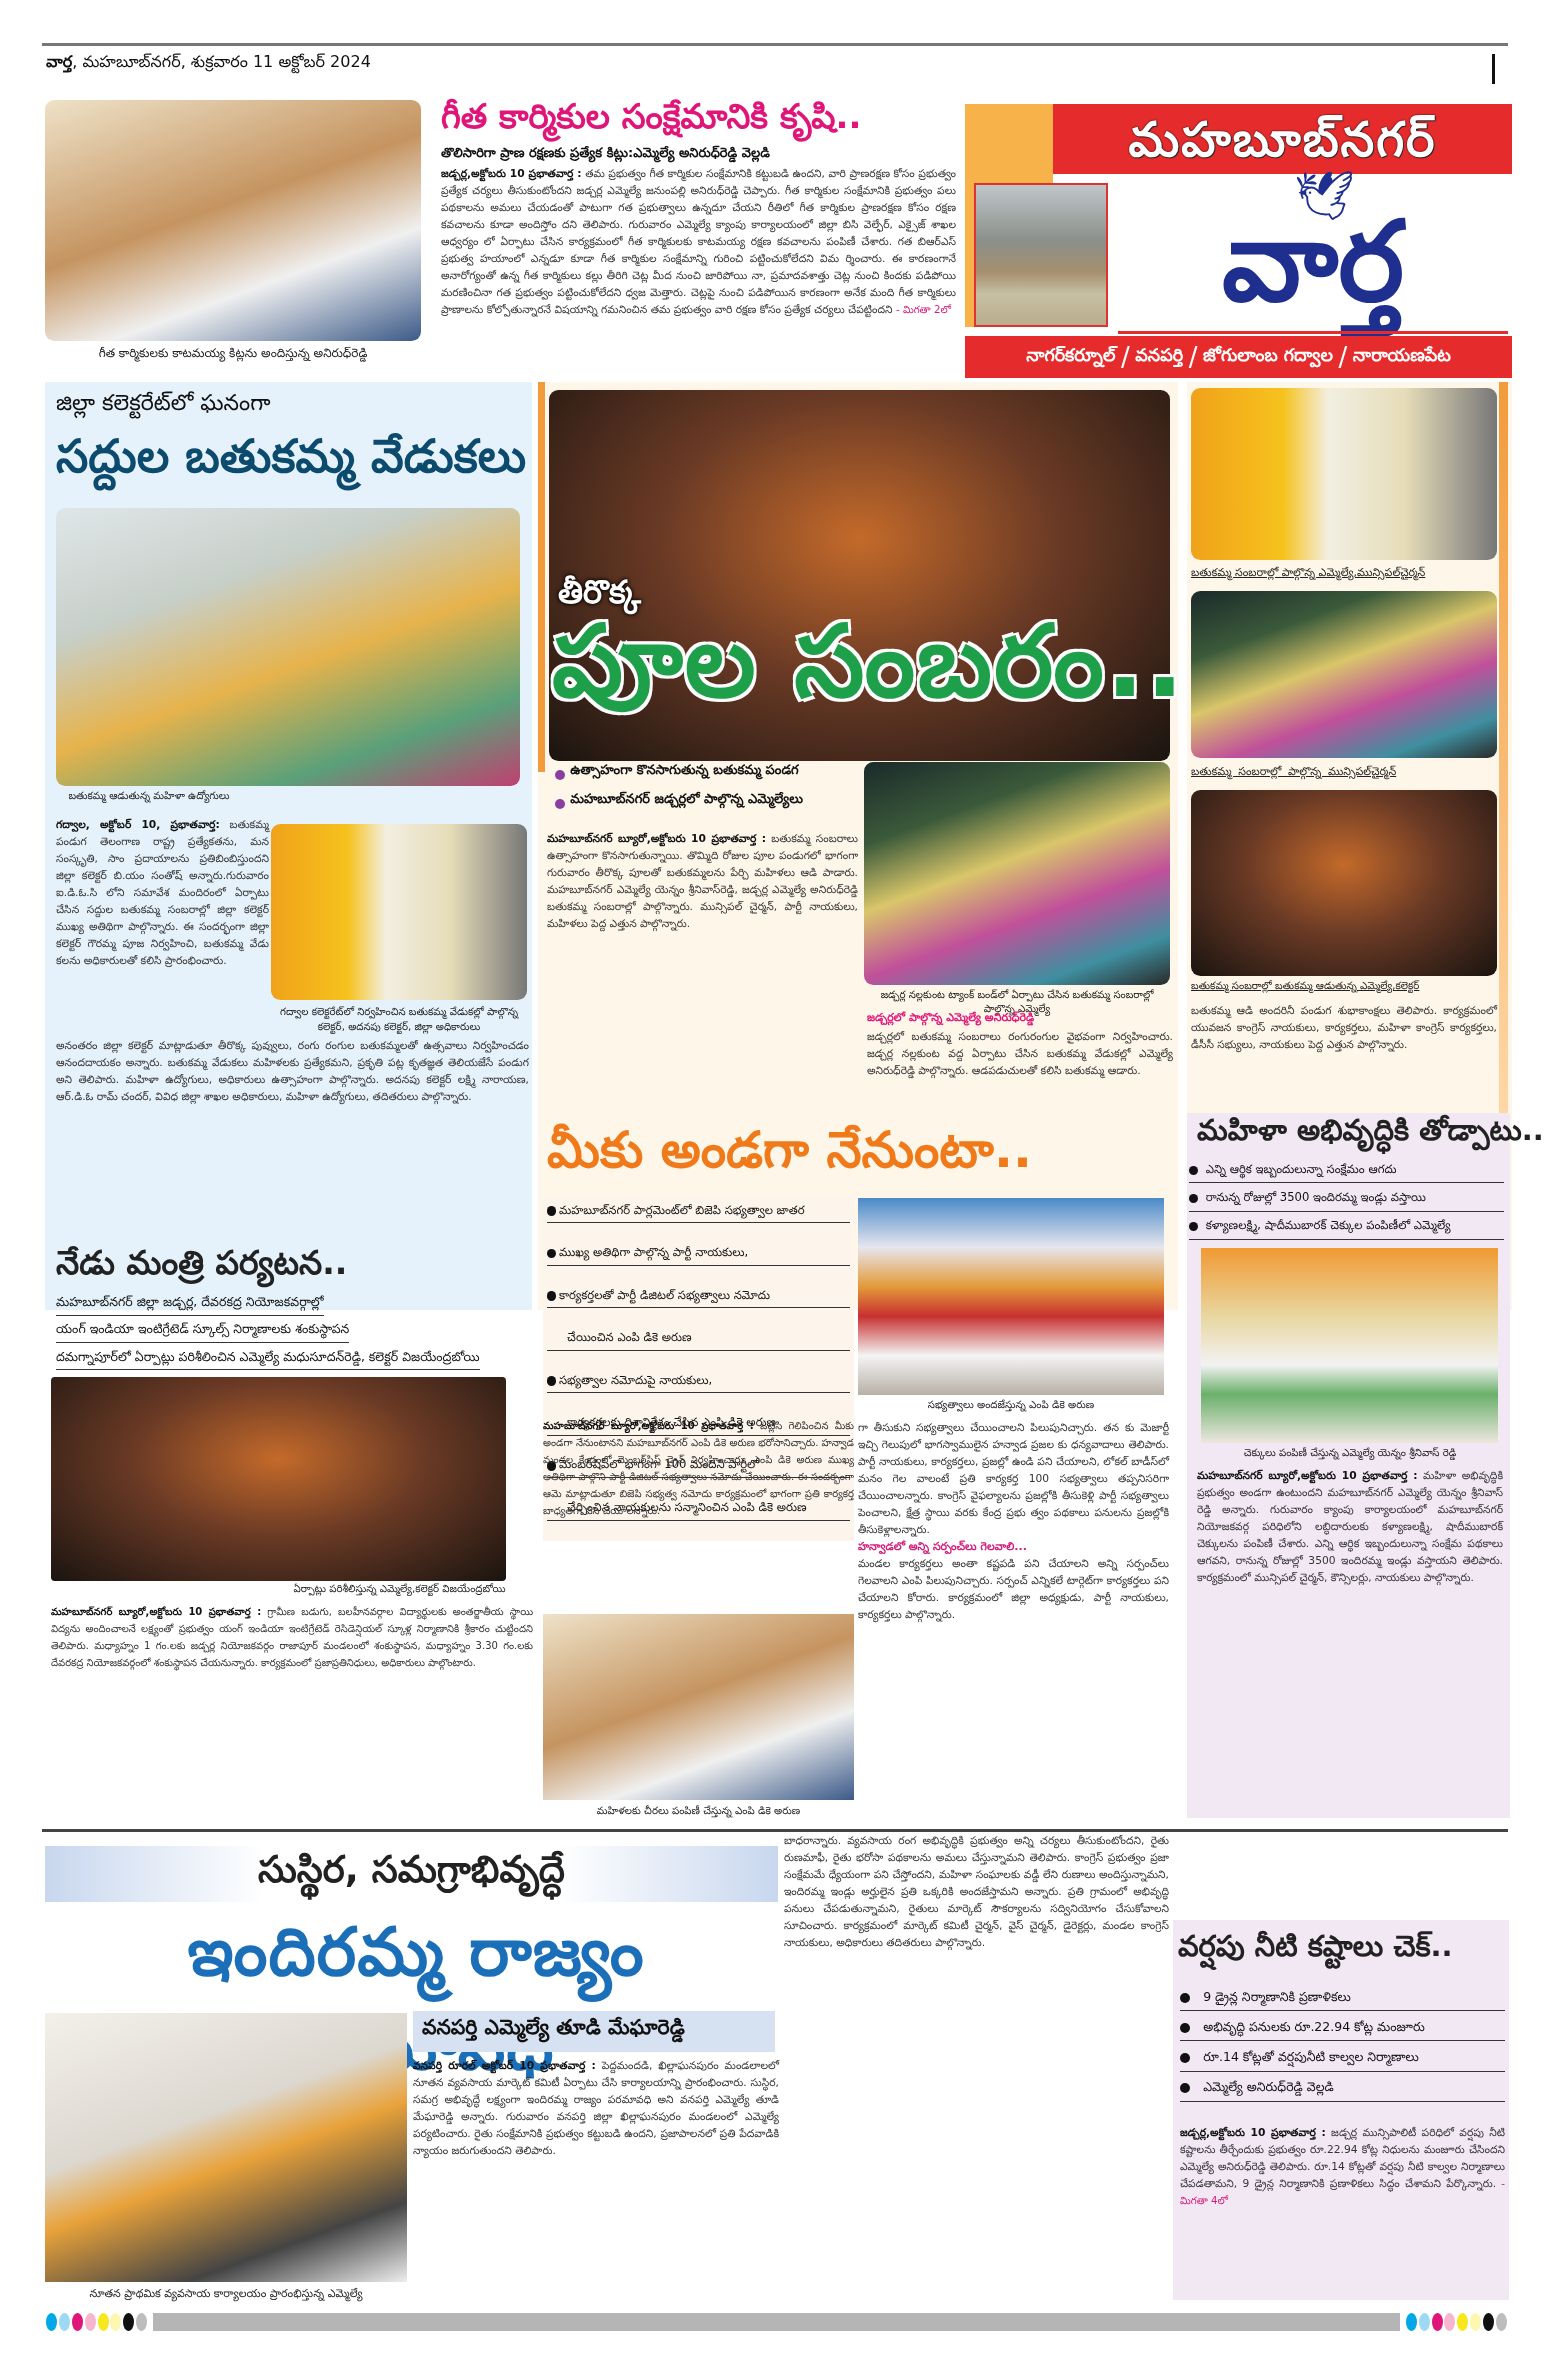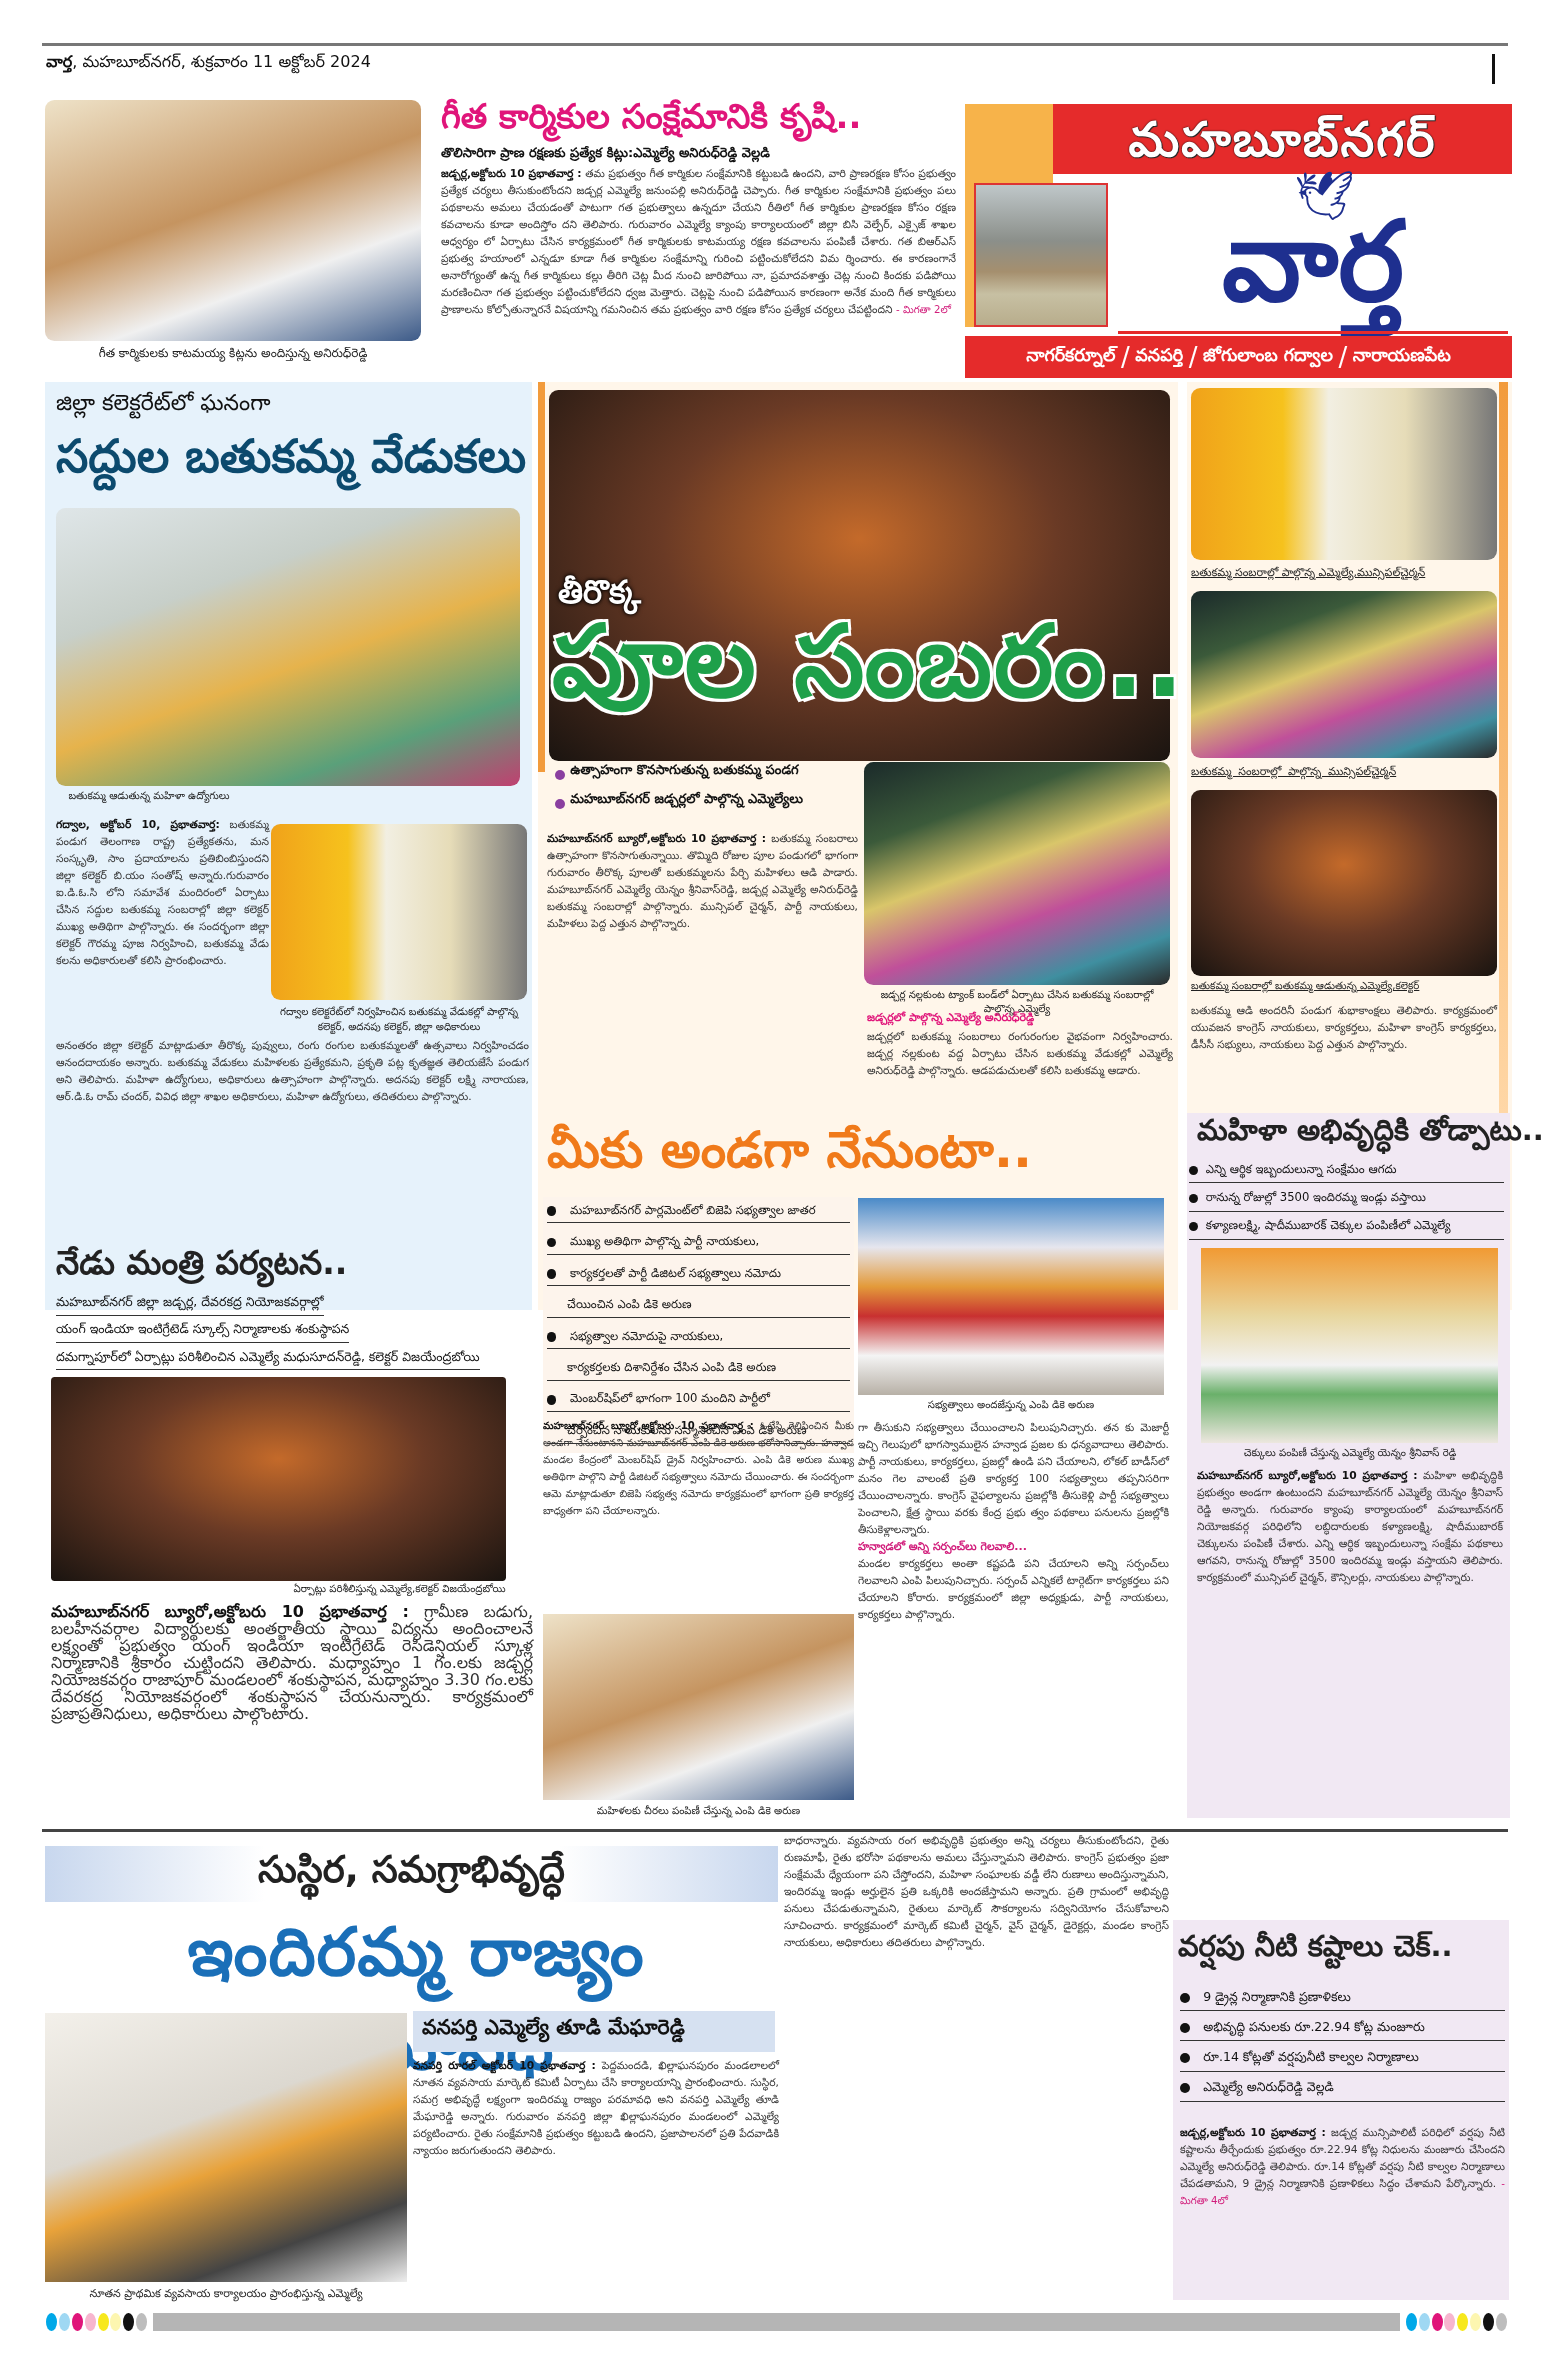--- a/index.html
+++ b/index.html
@@ -54,21 +54,21 @@
   .sadd-body1 { left: 56px; top: 816px; width: 213px; font-size: 10.7px; line-height: 17px; }
   .sadd-img2 { left: 271px; top: 824px; width: 256px; height: 176px; }
   .sadd-cap2 { left: 271px; top: 1004px; width: 256px; font-size: 10.2px; line-height: 15px; }
   .sadd-body2 { left: 56px; top: 1037px; width: 473px; font-size: 10.7px; line-height: 17px; }
 
   .mantri-head { left: 56px; top: 1243px; font-size: 33px; font-weight: bold; color: #222; }
   .mantri-subs { left: 56px; top: 1291px; width: 464px; }
   .mantri-subs div { font-size: 12.5px; color: #111; padding: 2.8px 0; border-bottom: 1.4px solid #333; display: inline-block; margin-bottom: 2.8px; }
   .mantri-img { left: 51px; top: 1377px; width: 455px; height: 204px; border-radius: 3.7px; }
   .mantri-cap { left: 288px; top: 1583px; width: 223px; font-size: 10.2px; }
-  .mantri-body { left: 51px; top: 1603px; width: 482px; font-size: 16px; line-height: 17px; }
+  .mantri-body { left: 51px; top: 1603px; width: 482px; font-size: 10px; line-height: 17px; }
 
   
   .poola-frame { left: 538px; top: 382px; width: 640px; height: 928px; background: #fff6ea; }
   .poola-stripe { left: 538px; top: 382px; width: 7.4px; height: 390px; background: #f29b3c; }
   .poola-img { left: 549px; top: 390px; width: 621px; height: 371px; }
   .poola-kicker { left: 558px; top: 573px; font-size: 32px; color: #fff; font-weight: bold; text-shadow: 0 0 2.8px #000, 0 0 5.6px #000; }
   .poola-head { left: 552px; top: 603px; font-size: 100px; font-weight: bold; color: #1ea04a; text-shadow: 0 0 0 #fff, -2.8px -2.8px 0 #fff, 2.8px -2.8px 0 #fff, -2.8px 2.8px 0 #fff, 2.8px 2.8px 0 #fff; letter-spacing: 1.9px; }
   .poola-bullets { left: 555px; top: 762px; width: 306px; }
   .poola-bullets .item { font-size: 13px; font-weight: bold; color: #111; margin-bottom: 11px; display: flex; align-items: flex-end; gap: 5px; }
   .poola-bullets .dot { width: 10.2px; height: 10.2px; border-radius: 50%; background: #8a3fa0; }
@@ -85,21 +85,21 @@
   .r-cap1 { left: 1191px; top: 566px; width: 306px; font-size: 11px; text-align: left; }
   .r-img2 { left: 1191px; top: 591px; width: 306px; height: 167px; }
   .r-cap2 { left: 1191px; top: 765px; width: 306px; font-size: 11px; text-align: left; font-family: Liberation Mono, monospace; }
   .r-img3 { left: 1191px; top: 790px; width: 306px; height: 186px; }
   .r-cap3 { left: 1191px; top: 980px; width: 306px; font-size: 10.2px; text-align: left; }
   .r-body { left: 1191px; top: 1002px; width: 306px; font-size: 10.7px; line-height: 17px; }
 
   
   .andaga-head { left: 547px; top: 1121px; font-size: 50px; font-weight: bold; color: #f07a1a; }
   .andaga-bullets { left: 543px; top: 1197px; width: 311px; background: #fdf4ec; padding: 1.9px 3.7px; }
-  .andaga-bullets .item { font-size: 11.6px; color: #111; padding: 3.7px 0 2.8px 0; border-bottom: 1.4px solid #333; display: flex; gap: 14px; align-items: center; margin-bottom: 7px; }
+  .andaga-bullets .item { font-size: 11.6px; color: #111; padding: 3.7px 0 2.8px 0; border-bottom: 1.4px solid #333; display: flex; gap: 3px; align-items: center; margin-bottom: 18px; }
   .andaga-bullets .item.cont { padding-left: 20.4px; }
   .andaga-bullets .dot { width: 9.3px; height: 9.3px; border-radius: 50%; background: #111; flex: none; }
   .andaga-img { left: 858px; top: 1198px; width: 306px; height: 197px; border-radius: 0; }
   .andaga-cap { left: 858px; top: 1399px; width: 306px; font-size: 10.2px; }
   .andaga-body1 { left: 543px; top: 1417px; width: 311px; font-size: 10px; line-height: 17px; }
   .andaga-body2 { left: 858px; top: 1419px; width: 311px; font-size: 10.7px; line-height: 17px; }
   .andaga-img2 { left: 543px; top: 1614px; width: 311px; height: 186px; border-radius: 0; }
   .andaga-cap2 { left: 543px; top: 1805px; width: 311px; font-size: 10.2px; }
 
   

